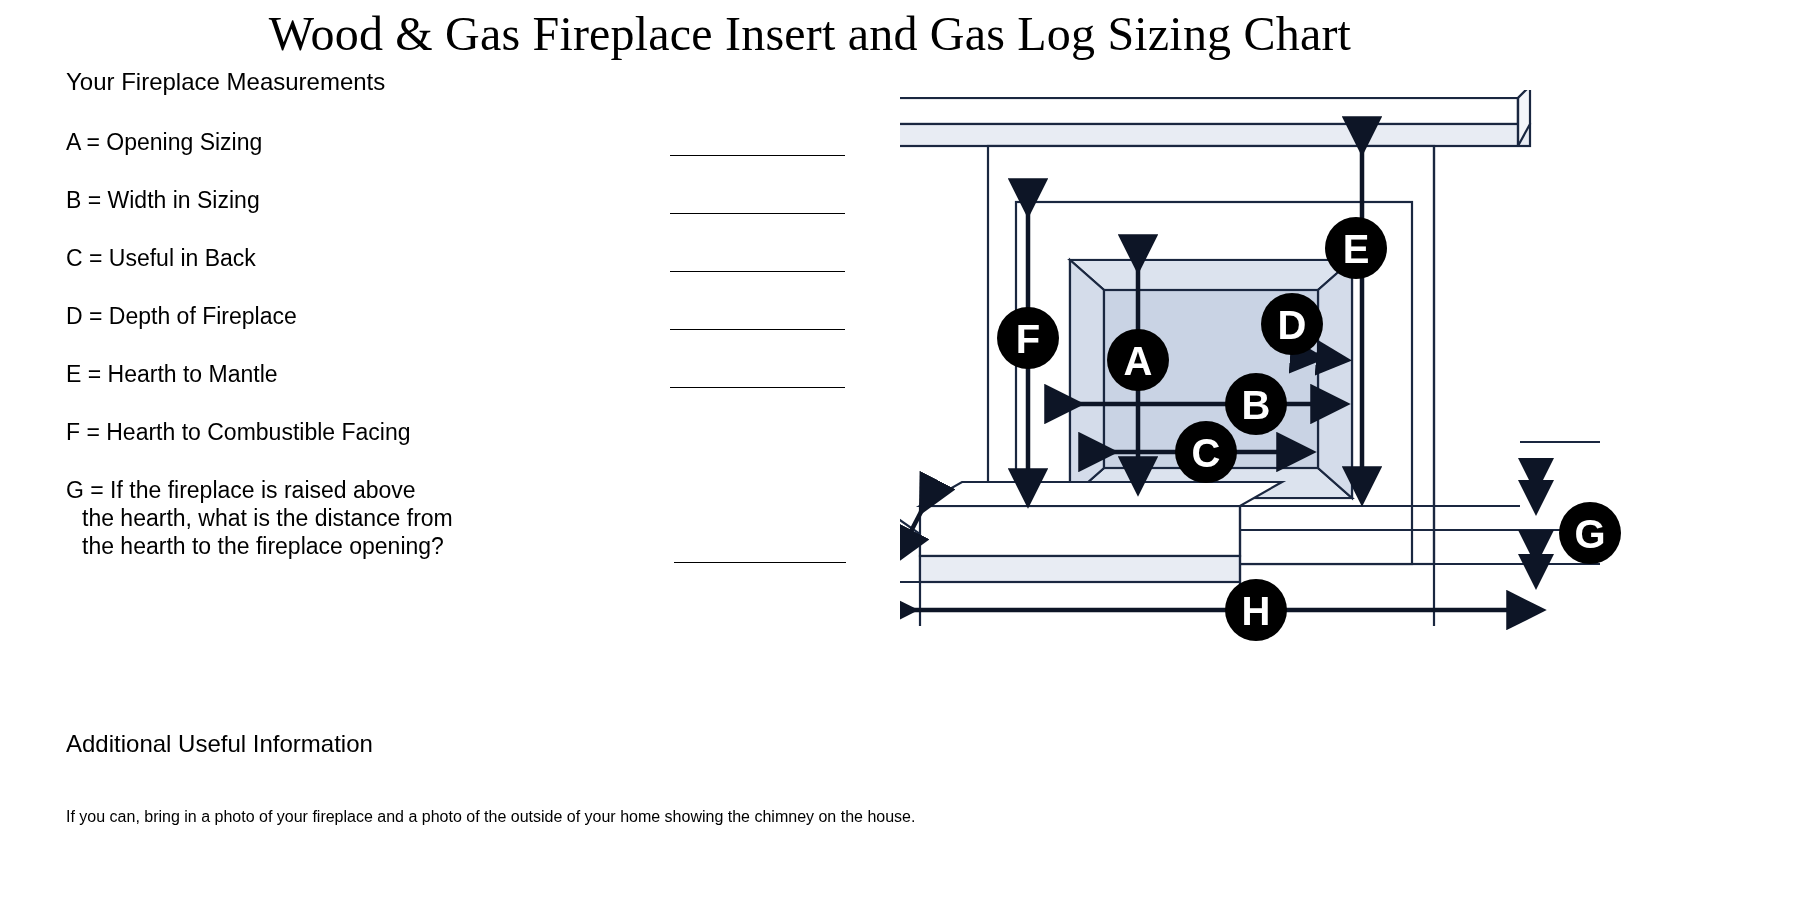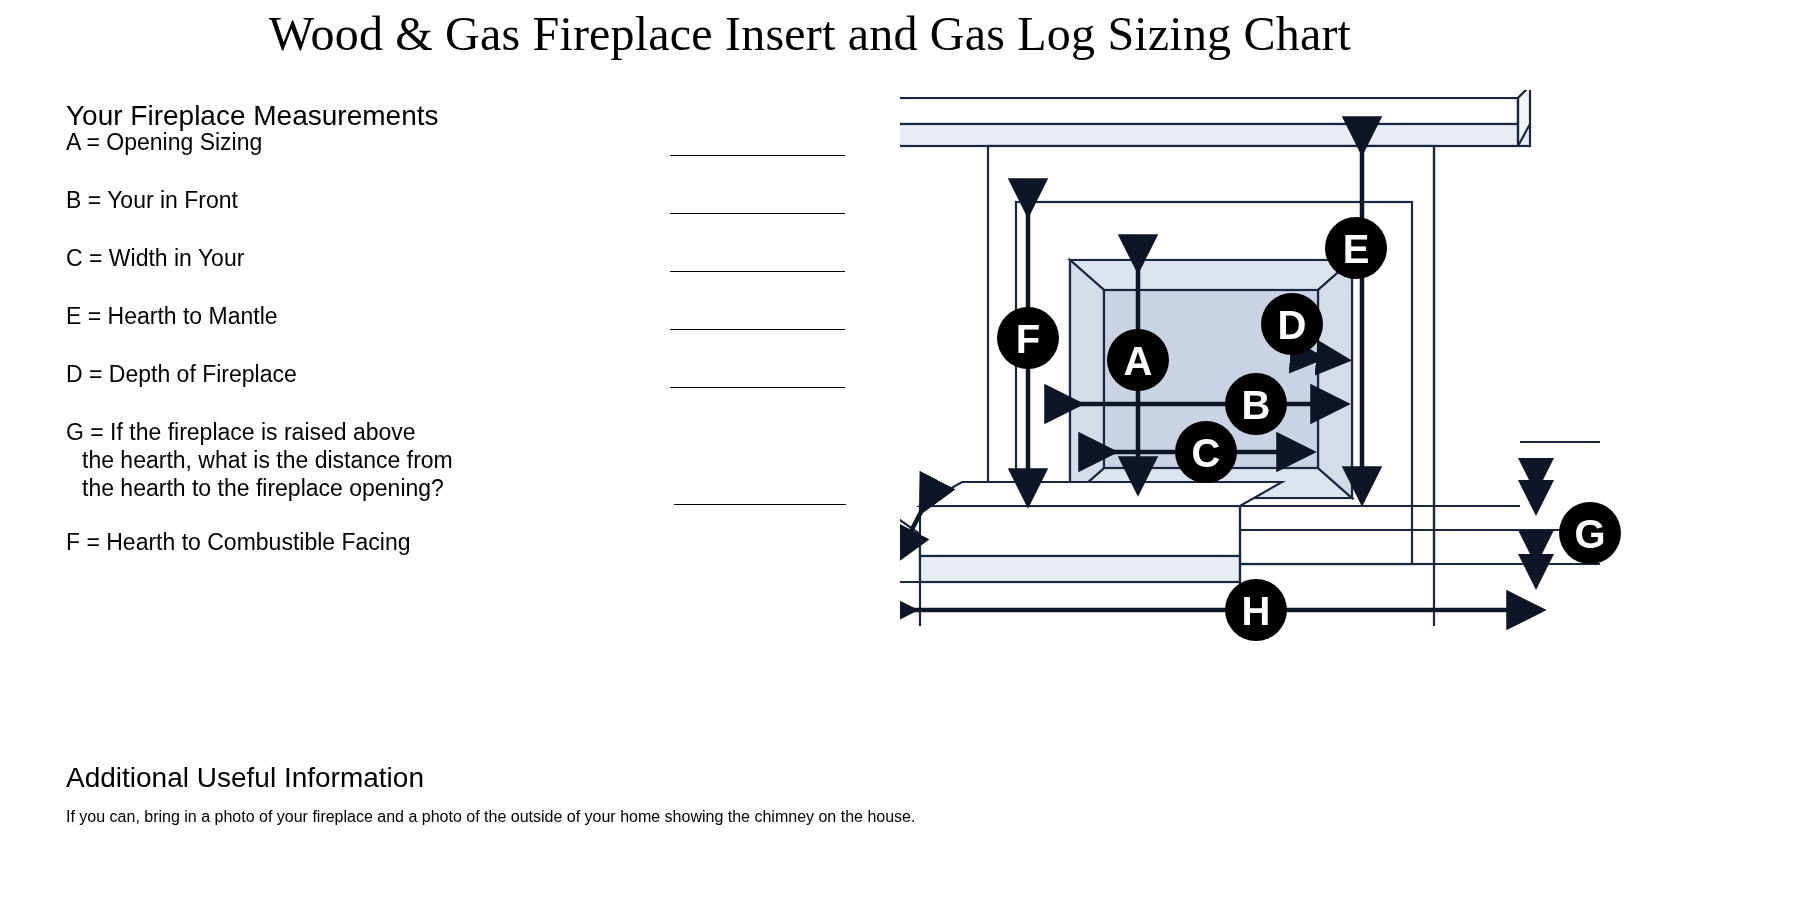--- a/index.html
+++ b/index.html
@@ -33,25 +33,24 @@
     font-family: "Liberation Serif", serif;
     font-size: 48px;
     letter-spacing: 0.2px;
     color: #000;
     white-space: nowrap;
   }
 
   
   .section-heading {
     position: absolute;
-    font-size: 28px;
+    font-size: 24px;
     font-family: "Liberation Sans", sans-serif;
     color: #000;
     white-space: nowrap;
-    margin-top: 32px;
   }
   .meas-heading { left: 66px; top: 68px; }
   .addl-heading { left: 66px; top: 730px; }
 
   .meas-list {
     position: absolute;
     left: 66px;
     top: 128px;
     width: 740px;
   }
@@ -129,50 +128,50 @@
   <div class="section-heading meas-heading">Your Fireplace Measurements</div>
 
   <div class="meas-list">
 
     <div class="meas-row">
       <span class="label">A = Opening Sizing</span>
       <span class="rule rule-a"></span>
     </div>
 
     <div class="meas-row">
-      <span class="label">B = Your in Front</span>
-      <span class="rule rule-a"></span>
-    </div>
-
-    <div class="meas-row">
-      <span class="label">C = Width in Your</span>
+      <span class="label">B = Width in Sizing</span>
+      <span class="rule rule-a"></span>
+    </div>
+
+    <div class="meas-row">
+      <span class="label">C = Useful in Back</span>
+      <span class="rule rule-a"></span>
+    </div>
+
+    <div class="meas-row">
+      <span class="label">D = Depth of Fireplace</span>
       <span class="rule rule-a"></span>
     </div>
 
     <div class="meas-row">
       <span class="label">E = Hearth to Mantle</span>
       <span class="rule rule-a"></span>
     </div>
 
     <div class="meas-row">
-      <span class="label">D = Depth of Fireplace</span>
-      <span class="rule rule-a"></span>
+      <span class="label">F = Hearth to Combustible Facing</span>
     </div>
 
     <div class="meas-row multiline">
       <span class="label">
         <span>G = If the fireplace is raised above</span>
         <span class="indent">the hearth, what is the distance from</span>
         <span class="indent">the hearth to the fireplace opening?</span>
       </span>
       <span class="rule"></span>
-    </div>
-
-    <div class="meas-row">
-      <span class="label">F = Hearth to Combustible Facing</span>
     </div>
 
 
 
   </div>
 
   <div class="section-heading addl-heading">Additional Useful Information</div>
   <div class="footnote">If you can, bring in a photo of your fireplace and a photo of the outside of your home showing the chimney on the house.</div>
 
   <div id="diagram">

